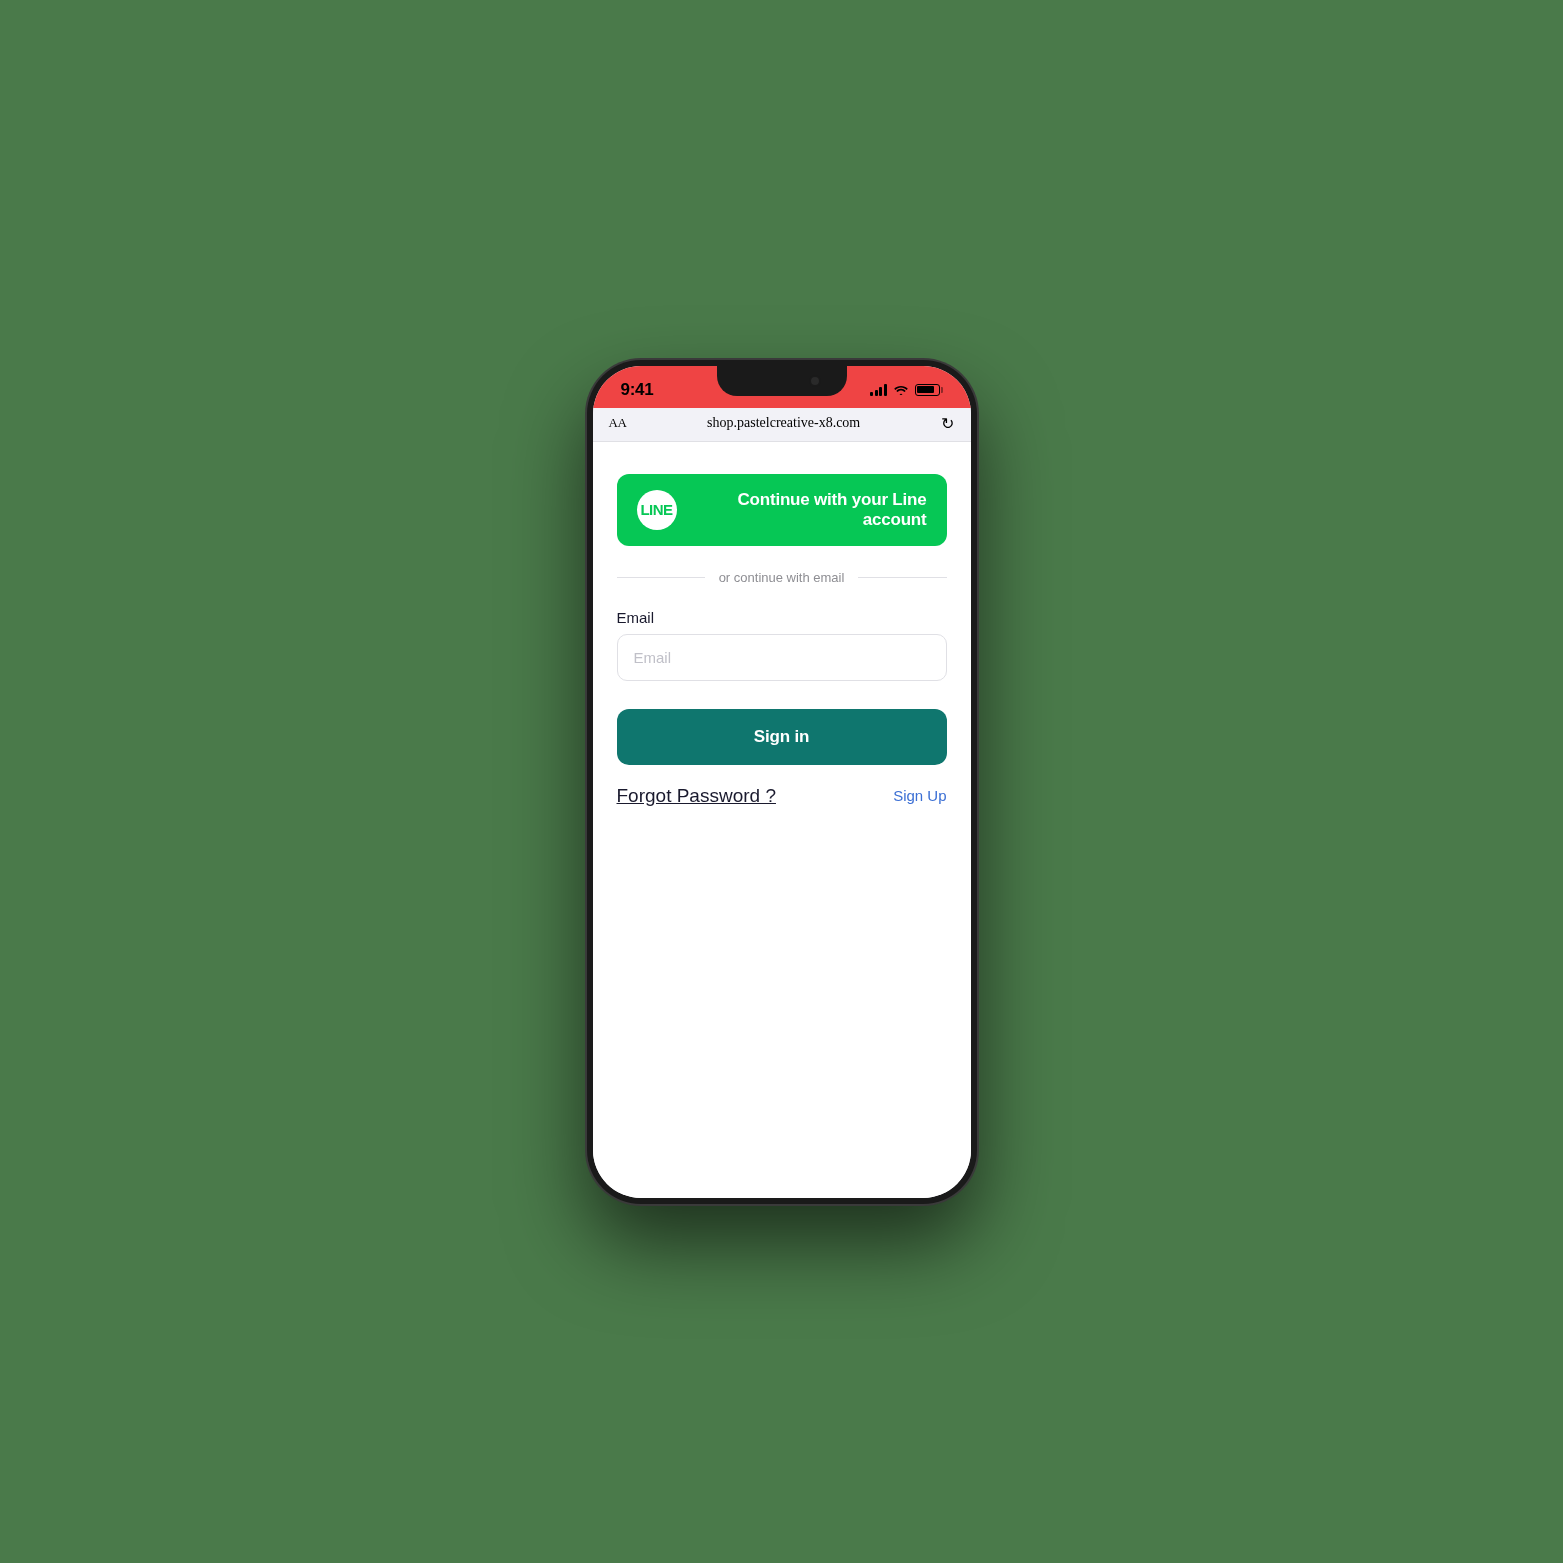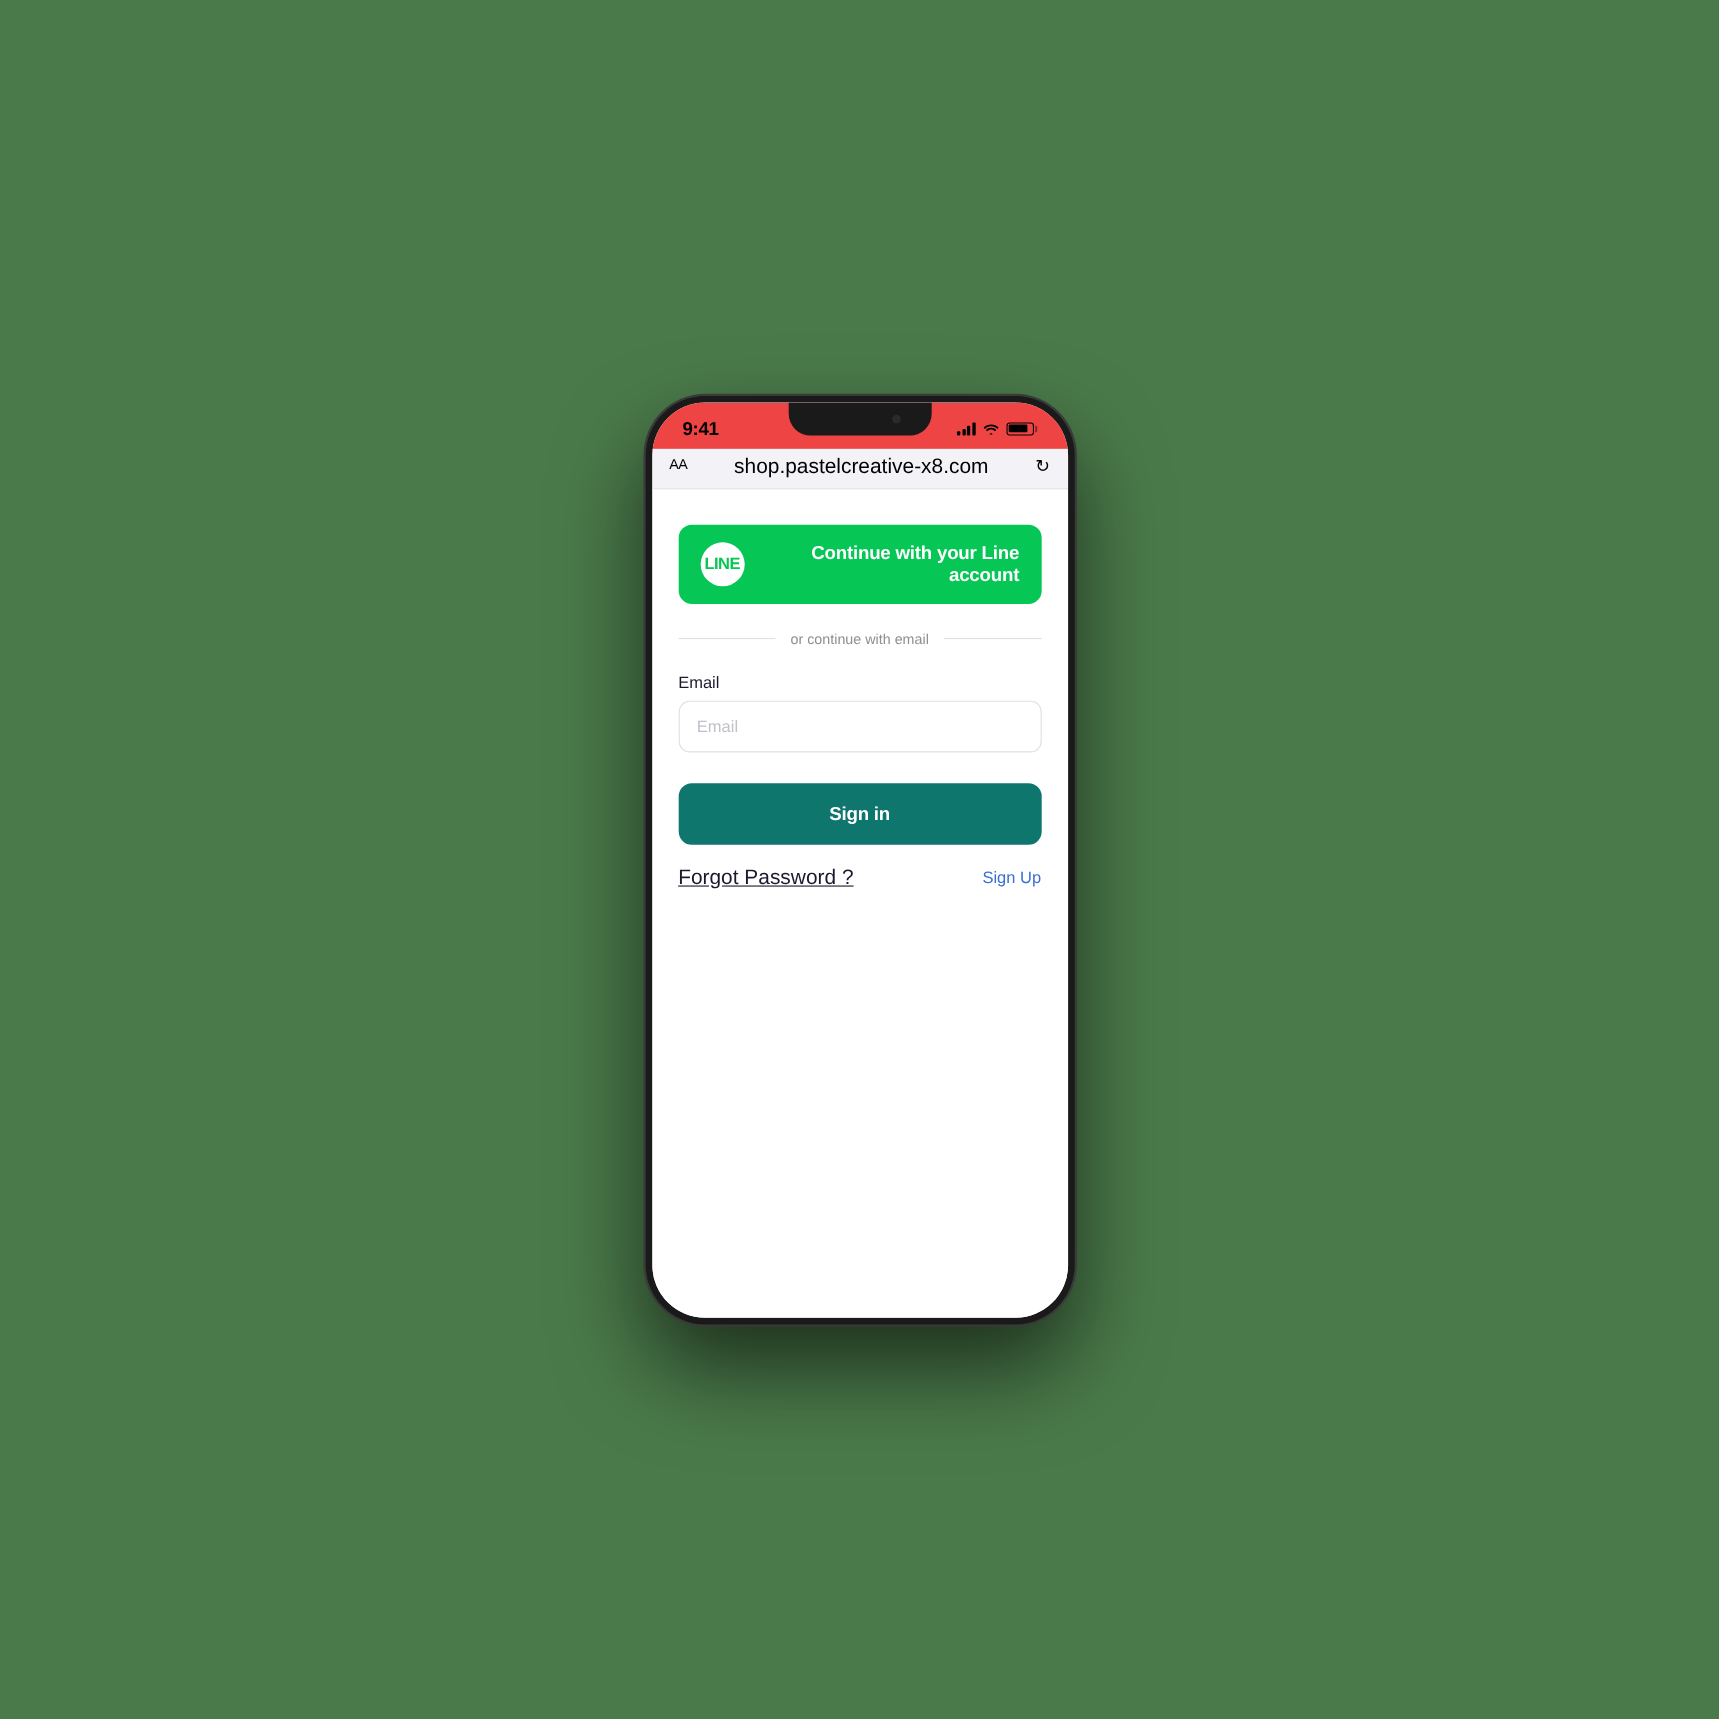--- a/index.html
+++ b/index.html
@@ -149,37 +149,38 @@
       background: #2a2a2a;
       border-radius: 50%;
       border: 2px solid #1a1a1a;
     }
 
     
     .browser-bar {
       background: #f2f2f7;
       padding: 6px 16px 8px;
       display: flex;
-      align-items: flex-start;
+      align-items: center;
       gap: 8px;
       flex-shrink: 0;
       border-bottom: 1px solid #e0e0e5;
+      font-family: Liberation Serif, serif;
     }
 
     .browser-aa {
       font-size: 13px;
       color: #000;
       font-weight: 500;
       letter-spacing: -0.5px;
     }
 
     .browser-url {
       flex: 1;
       text-align: center;
-      font-size: 19px;
+      font-size: 14px;
       color: #000;
       font-weight: 400;
     }
 
     .browser-refresh {
       font-size: 16px;
       color: #000;
     }
 
     

